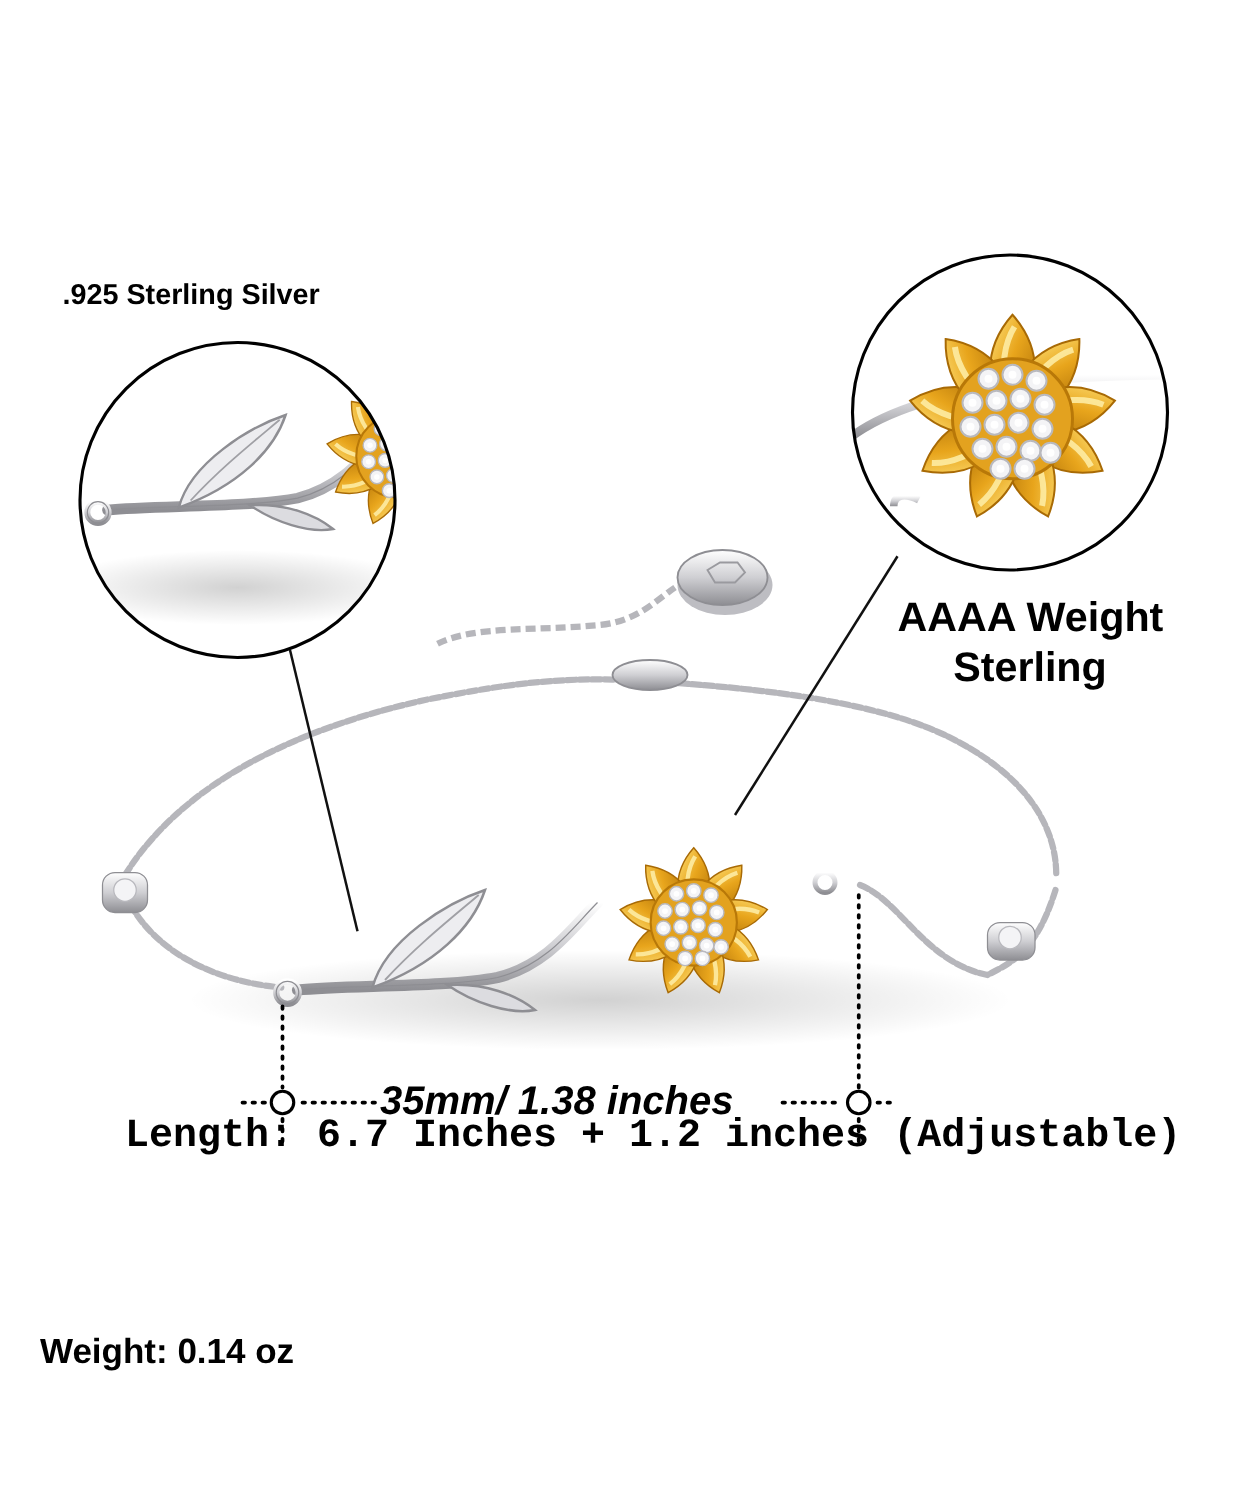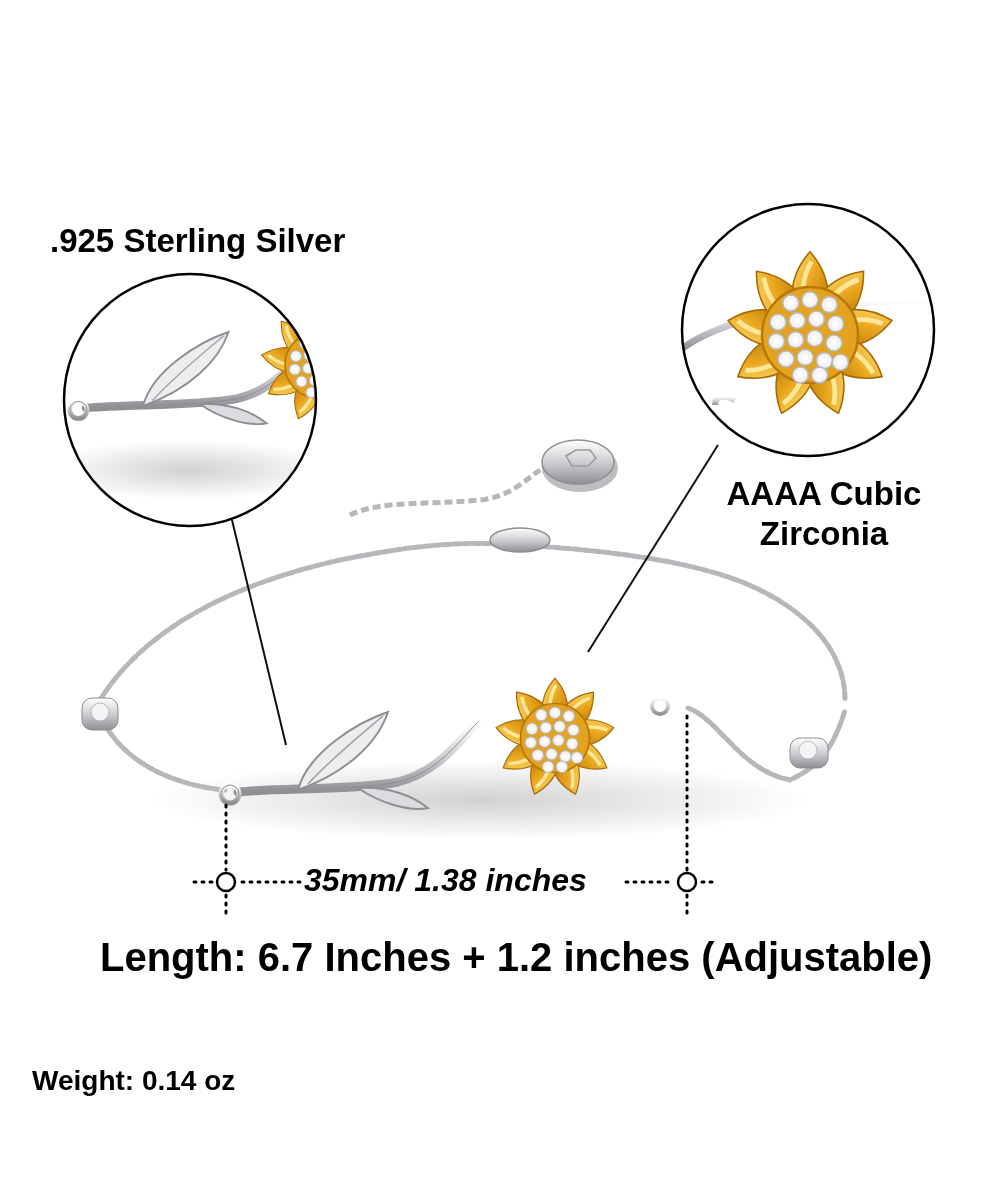--- a/index.html
+++ b/index.html
@@ -1,23 +1,23 @@
 <!DOCTYPE html>
 <html><head>
   <meta charset="utf-8">
   <style>
     html, body { margin: 0; padding: 0; background: #ffffff; }
     body { width: 1000px; height: 1200px; position: relative; overflow: hidden;
            font-family: "Liberation Sans", "DejaVu Sans", sans-serif; }
     .label { position: absolute; font-weight: bold; color: #000; white-space: nowrap; }
-    #lbl-silver { left: 50px; top: 222px; font-size: 33px; }
+    #lbl-silver { left: 50px; top: 222px; font-size: 23px; }
     #lbl-cz { left: 718px; top: 474px; font-size: 33px; line-height: 40px; text-align: center; width: 212px; }
     #lbl-cz span { display: block; }
     #lbl-size { left: 304px; top: 862px; font-size: 32px; background: transparent; font-style: italic; }
-    #lbl-length { left: 100px; top: 935px; font-size: 40px; }
+    #lbl-length { left: 100px; top: 890px; font-size: 32px; font-family: Liberation Mono, monospace; }
     #lbl-weight { left: 32px; top: 1065px; font-size: 28px; text-align: center; }
     svg.art { position: absolute; left: 0; top: 0; }
   </style>
 </head>
 <body>
 
 <svg class="art" width="1000" height="1200" viewBox="0 0 1000 1200">
   <defs>
     <linearGradient id="gold" x1="0" y1="0" x2="1" y2="1">
       <stop offset="0" stop-color="#FFE27A"></stop>
@@ -166,18 +166,18 @@
     <line x1="687" y1="716" x2="687" y2="870" stroke="#000" stroke-width="3" stroke-dasharray="2 6" stroke-linecap="round"></line>
     <line x1="687" y1="895" x2="687" y2="918" stroke="#000" stroke-width="3" stroke-dasharray="2 6" stroke-linecap="round"></line>
     <line x1="626" y1="882" x2="672" y2="882" stroke="#000" stroke-width="3" stroke-dasharray="2 6" stroke-linecap="round"></line>
     <line x1="702" y1="882" x2="714" y2="882" stroke="#000" stroke-width="3" stroke-dasharray="2 6" stroke-linecap="round"></line>
     <circle cx="687" cy="882" r="9" fill="#fff" stroke="#000" stroke-width="2.5"></circle>
   </g>
 </svg>
 
 <div id="lbl-silver" class="label">.925 Sterling Silver</div>
 <div id="lbl-cz" class="label">
-  <span>AAAA Cubic</span>
-  <span>Zirconia</span>
+  <span>AAAA Weight</span>
+  <span>Sterling</span>
 </div>
 <div id="lbl-size" class="label">35mm/ 1.38 inches</div>
 <div id="lbl-length" class="label">Length: 6.7 Inches + 1.2 inches (Adjustable)</div>
 <div id="lbl-weight" class="label">Weight: 0.14 oz</div>
 
 </body></html>

